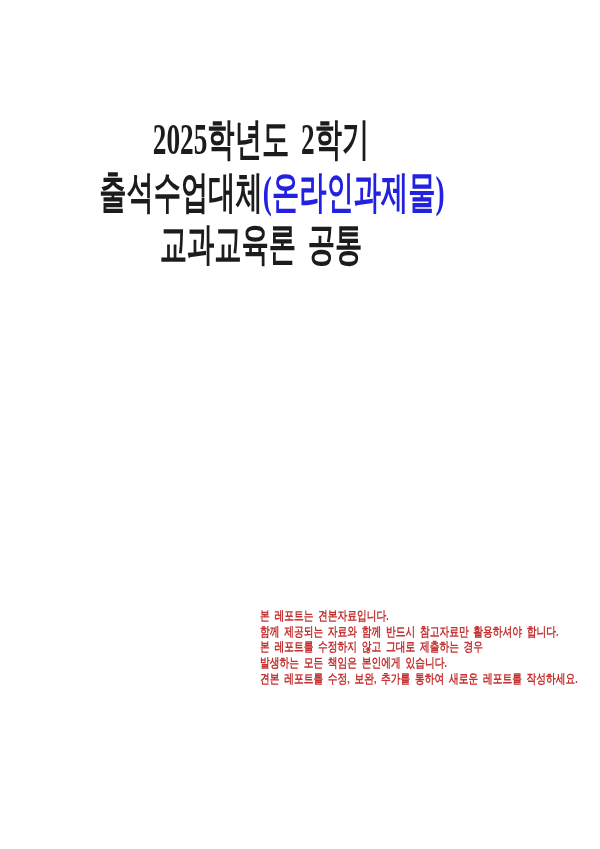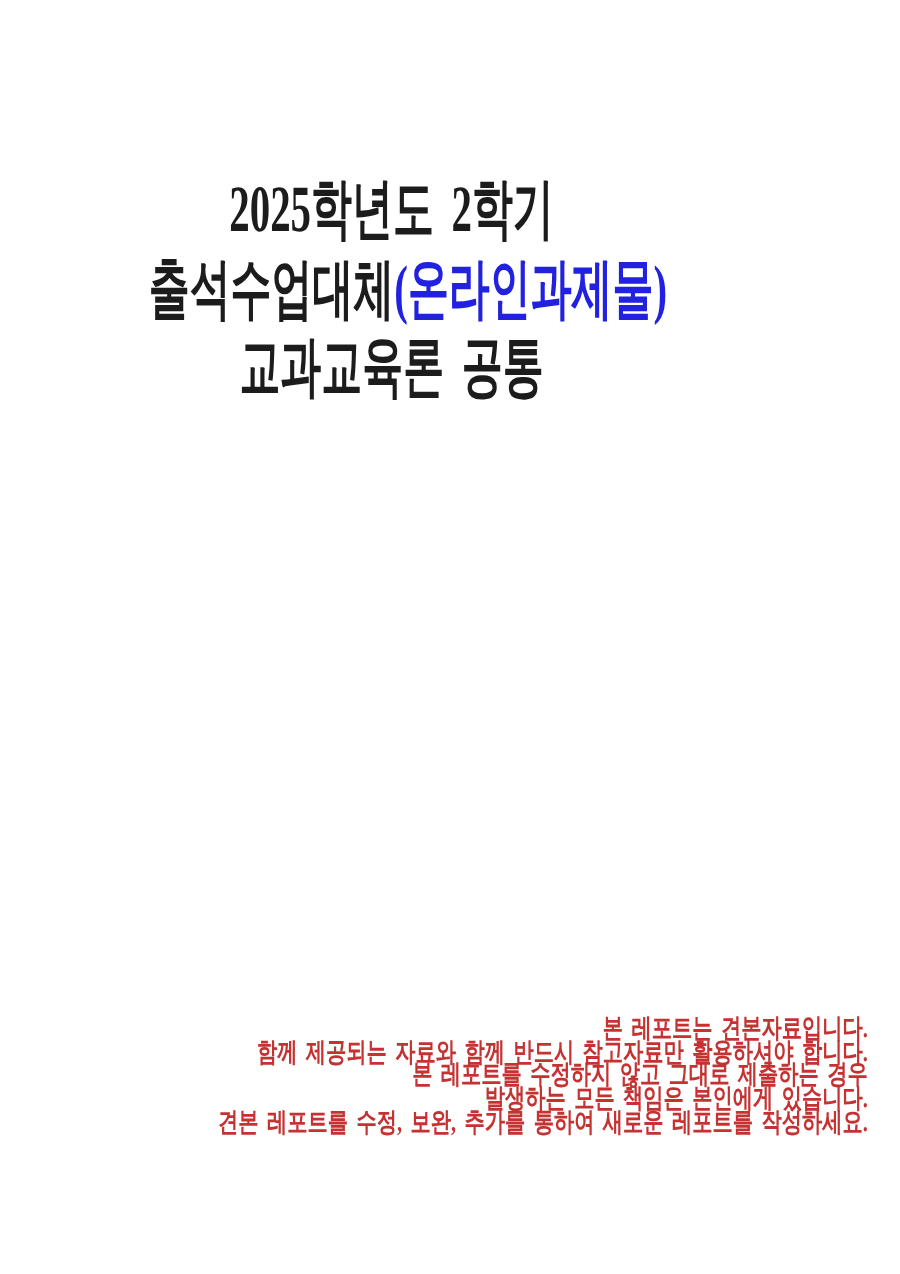--- a/index.html
+++ b/index.html
@@ -35,26 +35,25 @@
     transform: scaleX(0.62);
     transform-origin: 50% 50%;
   }
   .accent {
     color: #2121df;
   }
 
   
   .notice {
     position: absolute;
-    top: 678px;
+    top: 608px;
     right: 22px;
-    text-align: right;
     color: #c53232;
     font-weight: bold;
-    font-size: 18px;
+    font-size: 13px;
     line-height: 15.7px;
     word-spacing: 3px;
     white-space: nowrap;
   }
   .notice-line {
     transform: scaleX(0.75);
     transform-origin: 100% 50%;
   }
 </style>
 </head>

